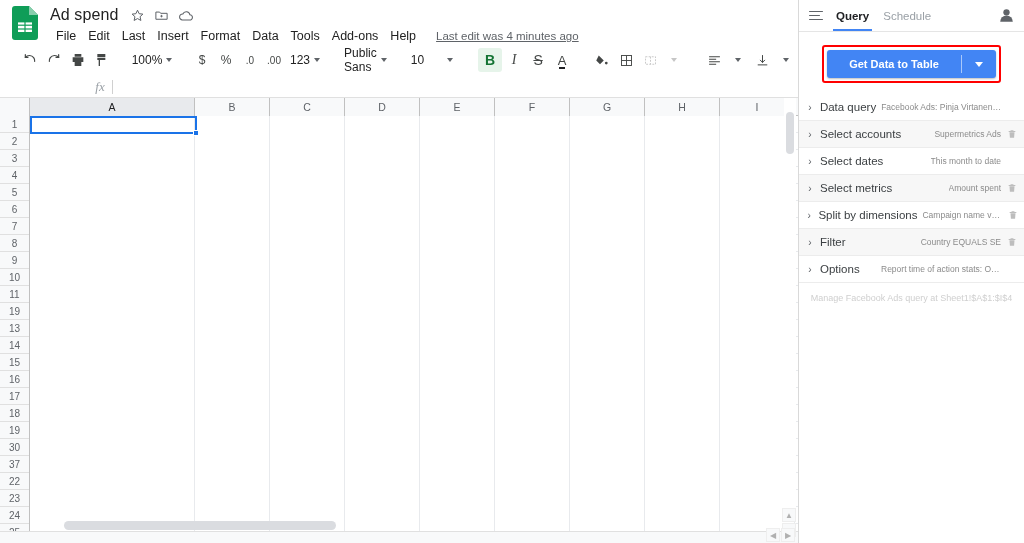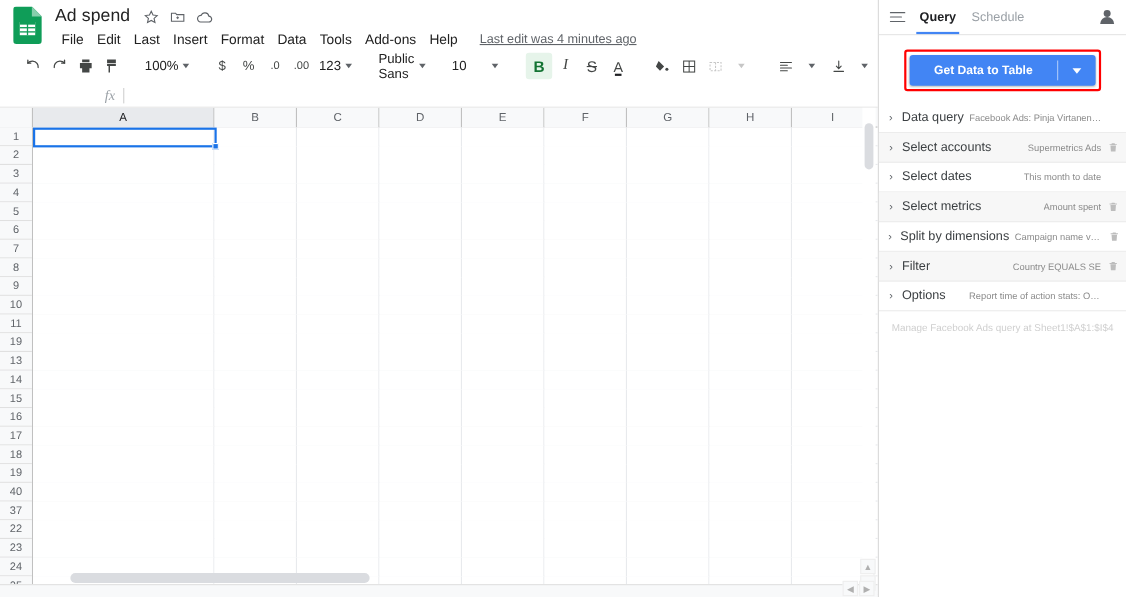--- a/index.html
+++ b/index.html
@@ -452,21 +452,21 @@
           <div class="rowhdr">10</div>
           <div class="rowhdr">11</div>
           <div class="rowhdr">19</div>
           <div class="rowhdr">13</div>
           <div class="rowhdr">14</div>
           <div class="rowhdr">15</div>
           <div class="rowhdr">16</div>
           <div class="rowhdr">17</div>
           <div class="rowhdr">18</div>
           <div class="rowhdr">19</div>
-          <div class="rowhdr">40</div>
+          <div class="rowhdr">30</div>
           <div class="rowhdr">37</div>
           <div class="rowhdr">22</div>
           <div class="rowhdr">23</div>
           <div class="rowhdr">24</div>
           <div class="rowhdr">25</div>
           <div class="rowhdr">26</div>
         </div>
       <div class="cells-area" id="cellsarea">
           <div class="cells-row">
             <div class="cell" style="width: 165px;"></div>

